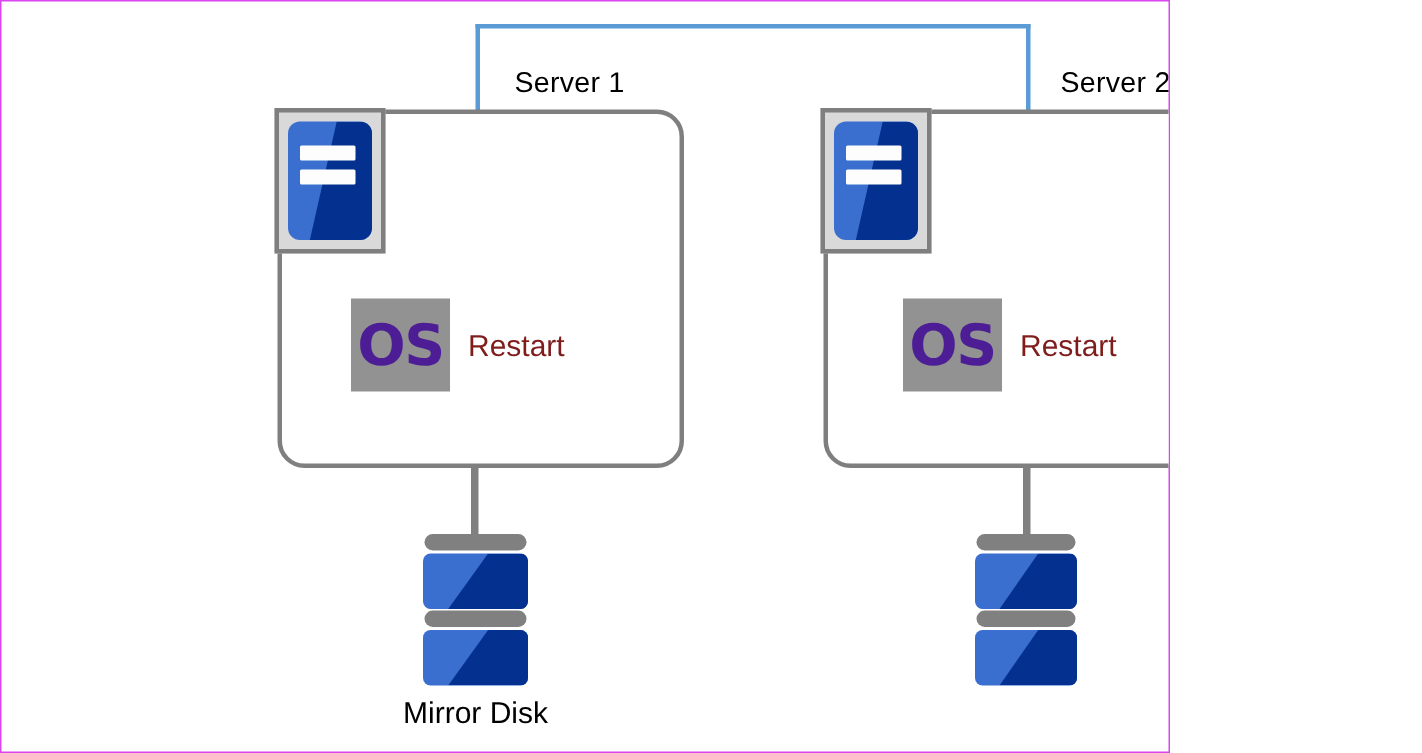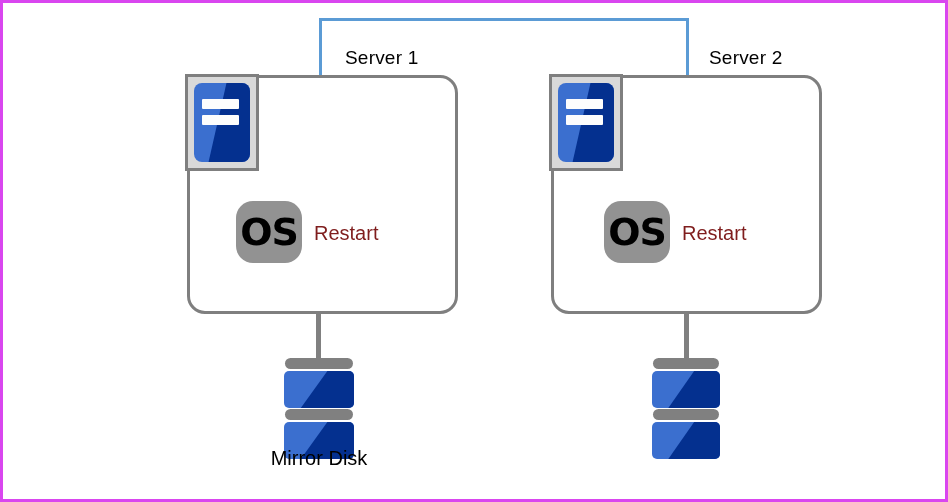--- a/index.html
+++ b/index.html
@@ -2,24 +2,24 @@
 <html><head>
 <meta charset="utf-8">
 <style>
   html, body {
     margin: 0;
     padding: 0;
     background: #ffffff;
   }
   #canvas {
     position: relative;
-    width: 948px;
+    width: 780px;
     height: 502px;
     background: #ffffff;
-    border: 3px solid #d946ef;
+    border: 1px solid #d946ef;
     box-sizing: border-box;
     font-family: "Liberation Sans", sans-serif;
     overflow: hidden;
   }
 
   
   .bracket {
     position: absolute;
     box-sizing: border-box;
     border-top: 3px solid #5b9bd5;
@@ -81,22 +81,22 @@
     background: #fdfdfd;
     border-radius: 1px;
   }
   .srv-bar.b1 { top: 20%; }
   .srv-bar.b2 { top: 40%; }
 
   
   .os-badge {
     position: absolute;
     background: #929292;
-    border-radius: 17px;
-    color: #000000;
+    border-radius: 0;
+    color: #4c1d95;
     font-weight: bold;
     font-size: 38px;
     font-family: "DejaVu Sans", sans-serif;
     display: flex;
     align-items: center;
     justify-content: center;
     letter-spacing: -1px;
   }
   .restart-label {
     position: absolute;
@@ -175,21 +175,21 @@
     <div class="disk-bar" style="top:0px;"></div>
     <div class="disk-platter" style="top:13px; height:37px;">
       <div class="dk"></div>
     </div>
     <div class="disk-bar" style="top:51px;"></div>
     <div class="disk-platter" style="top:64px; height:37px;">
       <div class="dk"></div>
     </div>
   </div>
 
-  <div class="disk-label" style="left:246px; top:444px; width:140px;">Mirror Disk</div>
+  <div class="disk-label" style="left:246px; top:464px; width:140px;">Mirror Disk</div>
 
   <div class="server-label" style="left:706px; top:44px;">Server 2</div>
 
   <div class="server-box" style="left:548px; top:72px; width:271px; height:239px;"></div>
 
   <div class="srv-icon" style="left:546px; top:71px; width:74px; height:97px;">
     <div class="srv-icon-inner">
       <div class="srv-icon-dark"></div>
       <div class="srv-bar b1"></div>
       <div class="srv-bar b2"></div>

